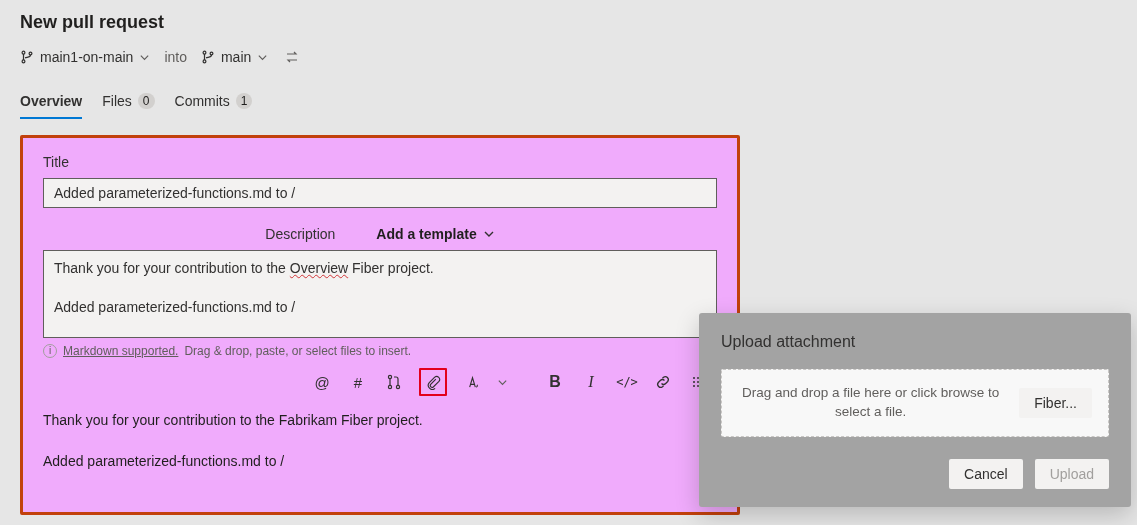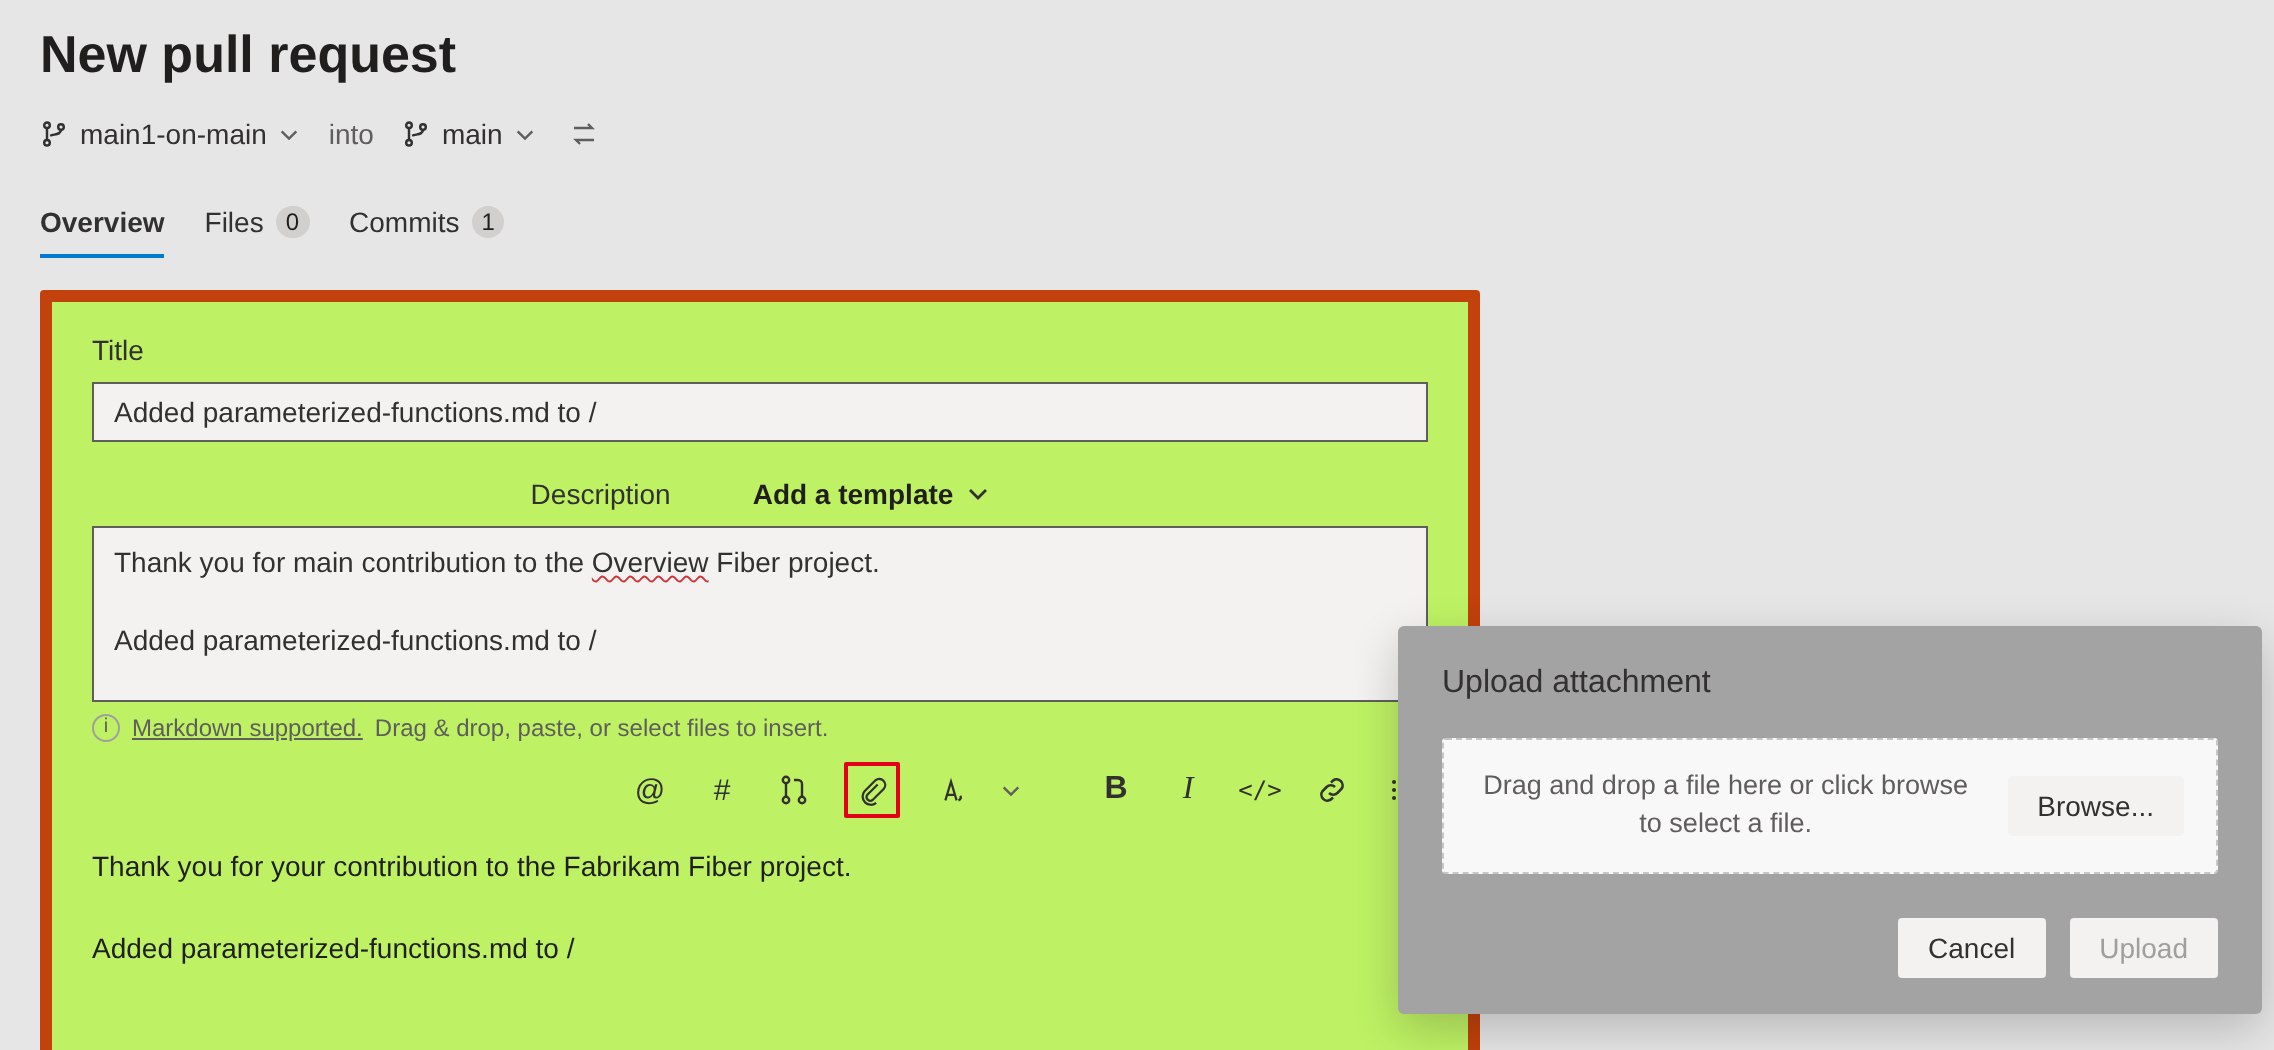--- a/index.html
+++ b/index.html
@@ -11,21 +11,21 @@
     background: #e6e6e6;
     width: 1137px;
     height: 525px;
     overflow: hidden;
     position: relative;
   }
   .page {
     padding: 10px 20px 20px 20px;
   }
   h1.page-title {
-    font-size: 26px;
+    font-size: 18px;
     font-weight: 600;
     margin: 2px 0 14px 0;
     color: #201f1e;
   }
   .branch-row {
     display: flex;
     align-items: center;
     gap: 14px;
     margin-bottom: 20px;
     font-size: 14px;
@@ -77,22 +77,22 @@
     min-width:16px;
     height:16px;
     padding:0 5px;
     display:inline-flex;
     align-items:center;
     justify-content:center;
     line-height:1;
   }
   .panel {
     margin-top:16px;
-    background:#bef264;
-    border:6px solid #c2410c;
+    background:#f0abfc;
+    border:3px solid #c2410c;
     border-radius:2px;
     padding:16px 20px 20px 20px;
     width:720px;
   }
   .field-label {
     font-size:14px;
     color:#323130;
     margin-bottom:8px;
   }
   .field-row-head {
@@ -283,21 +283,21 @@
     <div class="field-row-head">
       <div class="field-label" style="margin:0">Description</div>
       <div class="add-template">
         <span>Add a template</span>
         <svg class="chev" width="12" height="12" viewBox="0 0 12 12">
             <path d="M2 4l4 4 4-4" fill="none" stroke="#323130" stroke-width="1.4"></path>
           </svg>
       </div>
     </div>
 
-    <div class="desc-area" contenteditable="true" style=""><span>Thank you for main contribution to the </span><span class="squiggle">Overview</span><span> Fiber project.</span><br><br><span>Added parameterized-functions.md to /</span></div>
+    <div class="desc-area" contenteditable="true" style=""><span>Thank you for your contribution to the </span><span class="squiggle">Overview</span><span> Fiber project.</span><br><br><span>Added parameterized-functions.md to /</span></div>
 
     <div class="helper-row">
       <div class="helper-left">
         <span class="info-icon">i</span>
         <span class="md-link">Markdown supported.</span>
         <span>Drag &amp; drop, paste, or select files to insert.</span>
       </div>
       <span class="info-icon">i</span>
     </div>
 
@@ -352,19 +352,19 @@
       <p>Thank you for your contribution to the Fabrikam Fiber project.</p>
       <p>Added parameterized-functions.md to /</p>
     </div>
   </div>
 </div>
 
 <div class="dialog">
   <div class="dialog-title">Upload attachment</div>
   <div class="dropzone">
     <div class="dz-text">Drag and drop a file here or click browse to select a file.</div>
-    <button class="btn">Browse...</button>
+    <button class="btn">Fiber...</button>
   </div>
   <div class="dialog-actions">
     <button class="btn">Cancel</button>
     <button class="btn disabled">Upload</button>
   </div>
 </div>
 
 </body></html>

